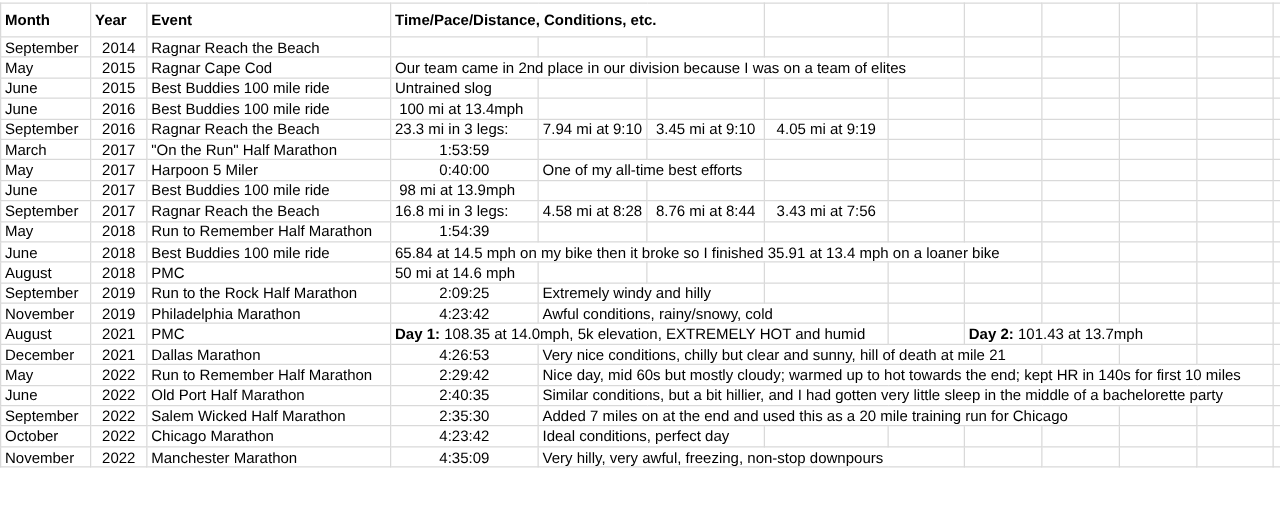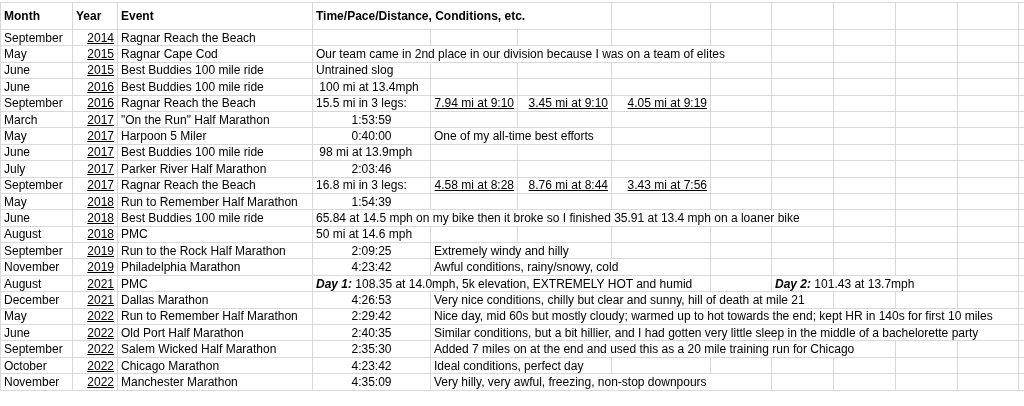--- a/index.html
+++ b/index.html
@@ -28,23 +28,23 @@
     overflow:visible;
   }
   table.grid th{
     font-weight:bold;
     text-align:left;
   }
   tr.hdr{height:27px;}
   tr.row{height:16.4px;}
   td.l{text-align:left;}
   td.r{text-align:center;}
-  td.c{text-align:right;text-decoration:underline;}
+  td.c{text-align:center;}
   th.c{text-align:center;border-radius:12px;}
-  .b{font-weight:bold;font-style:italic;}
+  .b{font-weight:bold;}
 </style>
 </head>
 <body>
 
 <div class="sheet">
 <table class="grid">
 <colgroup>
   <col style="width:72px">
         <col style="width:45px">
         <col style="width:195px">
@@ -132,21 +132,21 @@
           <td class="e"></td>
           <td class="e"></td>
           <td class="e"></td>
           <td class="e"></td>
 </tr>
 
 <tr class="row">
   <td class="l">September</td>
   <td class="c">2016</td>
   <td class="l">Ragnar Reach the Beach</td>
-  <td class="l">15.5 mi in 3 legs:</td>
+  <td class="l">23.3 mi in 3 legs:</td>
   <td class="c">7.94 mi at 9:10</td>
   <td class="c">3.45 mi at 9:10</td>
   <td class="c">4.05 mi at 9:19</td>
   <td class="e"></td>
           <td class="e"></td>
           <td class="e"></td>
           <td class="e"></td>
           <td class="e"></td>
           <td class="e"></td>
 </tr>
@@ -191,35 +191,20 @@
           <td class="e"></td>
           <td class="e"></td>
           <td class="e"></td>
           <td class="e"></td>
           <td class="e"></td>
           <td class="e"></td>
           <td class="e"></td>
           <td class="e"></td>
 </tr>
 
-<tr class="row">
-  <td class="l">July</td>
-  <td class="c">2017</td>
-  <td class="l">Parker River Half Marathon</td>
-  <td class="r">2:03:46</td>
-  <td class="e"></td>
-          <td class="e"></td>
-          <td class="e"></td>
-          <td class="e"></td>
-          <td class="e"></td>
-          <td class="e"></td>
-          <td class="e"></td>
-          <td class="e"></td>
-          <td class="e"></td>
-</tr>
 
 <tr class="row">
   <td class="l">September</td>
   <td class="c">2017</td>
   <td class="l">Ragnar Reach the Beach</td>
   <td class="l">16.8 mi in 3 legs:</td>
   <td class="c">4.58 mi at 8:28</td>
   <td class="c">8.76 mi at 8:44</td>
   <td class="c">3.43 mi at 7:56</td>
   <td class="e"></td>

